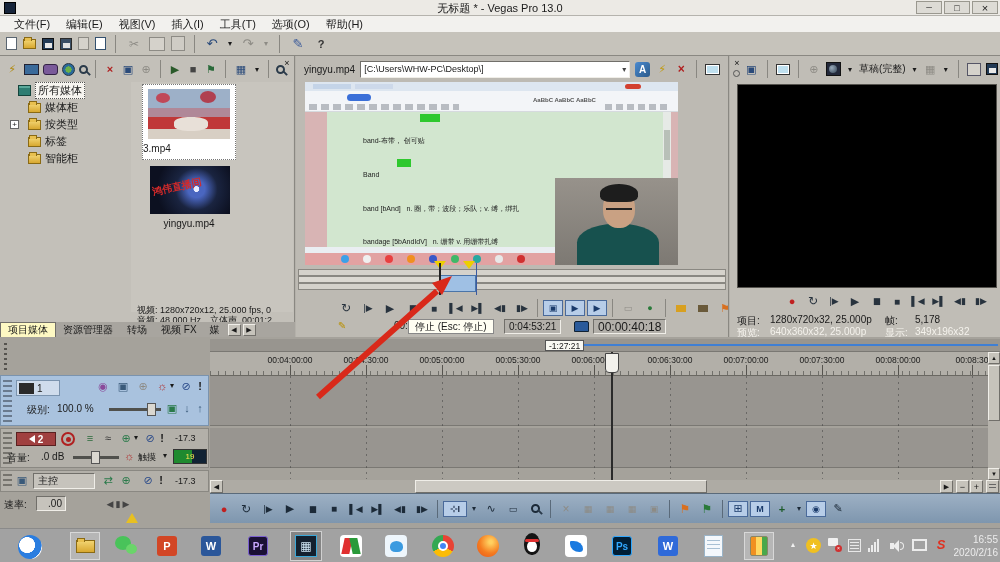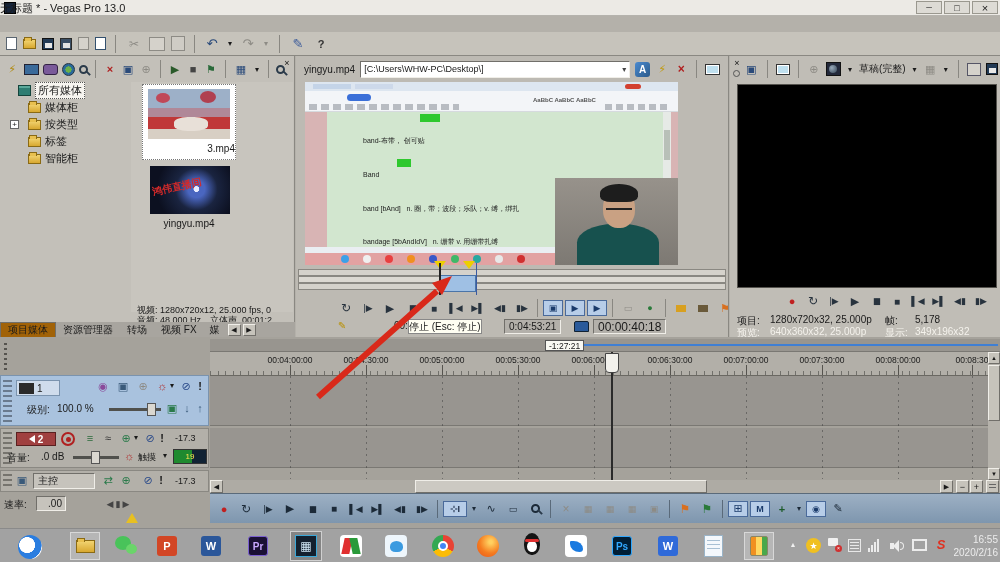--- a/index.html
+++ b/index.html
@@ -34,28 +34,37 @@
   .tbarframe{border:1px solid #d8d8d8;background:rgba(255,255,255,.22)}
   .appsq{width:20px;height:20px;border-radius:3px;display:flex;align-items:center;justify-content:center;color:#fff;font-weight:bold;font-size:11px}
 </style>
 </head>
 <body>
 
 <div id="app">
 
   <div class="abs f" style="left:0;top:0;width:1000px;height:16px;background:#eceae5;border-bottom:1px solid #b5b3ad">
     <div class="abs" style="left:4px;top:2px;width:12px;height:12px;background:#16243a;border:1px solid #000"></div>
-    <div class="abs lbl" style="left:0;right:0;top:1px;text-align:left;font-size:11px">无标题 * - Vegas Pro 13.0</div>
+    <div class="abs lbl" style="left:0;right:0;top:1px;text-align:center;font-size:11px">无标题 * - Vegas Pro 13.0</div>
     <div class="abs f" style="right:2px;top:1px;gap:2px">
       <div class="fc" style="width:26px;height:13px;background:#dddbd5;border:1px solid #9a988f;font-size:8px">─</div>
       <div class="fc" style="width:26px;height:13px;background:#dddbd5;border:1px solid #9a988f;font-size:9px">□</div>
       <div class="fc" style="width:26px;height:13px;background:#dddbd5;border:1px solid #9a988f;font-size:11px">×</div>
     </div>
   </div>
 
+  <div class="abs f" style="left:0;top:16px;width:1000px;height:16px;background:#f2f1ee;padding-left:6px;gap:0">
+    <span style="padding:0 8px">文件(F)</span>
+    <span style="padding:0 8px">编辑(E)</span>
+    <span style="padding:0 8px">视图(V)</span>
+    <span style="padding:0 8px">插入(I)</span>
+    <span style="padding:0 8px">工具(T)</span>
+    <span style="padding:0 8px">选项(O)</span>
+    <span style="padding:0 8px">帮助(H)</span>
+  </div>
 
   <div class="abs f" style="left:0;top:32px;width:1000px;height:24px;background:#c6c3bb;border-bottom:1px solid #8a8882;padding-left:6px;gap:6px">
     <div class="doc"></div>
     <div class="fold"></div>
     <div class="disk"></div>
     <div class="disk" style="opacity:.85"></div>
     <div class="doc gray" style="background:#d5d2cb;border-color:#8d8b85"></div>
     <div class="doc" style="border-color:#33506e"></div>
     <div class="sep"></div>
     <span class="fc gray" style="width:18px;font-size:12px">✂</span>
@@ -120,37 +129,37 @@
     </div>
 
     <div class="abs" style="left:131px;top:26px;width:162px;height:230px;background:#c8c5be">
 
       <div class="abs" style="left:11px;top:2px;width:94px;height:76px;background:#fff;border:1px dotted #777">
         <div class="abs" style="left:5px;top:4px;width:82px;height:50px;background:linear-gradient(180deg,#9db0c8 0 38%,#b08898 38% 55%,#c03838 55% 80%,#d8cfc4 80%);overflow:hidden">
           <div class="abs" style="left:8px;top:4px;width:14px;height:10px;background:#c04858;border-radius:50%"></div>
           <div class="abs" style="left:52px;top:2px;width:16px;height:12px;background:#b04050;border-radius:50%"></div>
           <div class="abs" style="left:26px;top:28px;width:34px;height:14px;background:#e8e0d8;border-radius:40%"></div>
         </div>
-        <div class="abs lbl" style="left:0;right:0;top:58px;text-align:right;font-size:10px">3.mp4</div>
+        <div class="abs lbl" style="left:0;right:0;top:58px;text-align:left;font-size:10px">3.mp4</div>
       </div>
 
       <div class="abs" style="left:11px;top:84px;width:94px;height:76px">
         <div class="abs" style="left:8px;top:0;width:80px;height:48px;background:radial-gradient(circle at 58% 48%,#e8ecff 0 5%,#4a66c0 6% 16%,#1a2440 40%,#0c1020 75%);overflow:hidden">
           <span class="abs" style="left:2px;top:14px;color:#d22a2a;font-size:10px;font-weight:bold;transform:rotate(-12deg);white-space:nowrap">鸿伟直播间</span>
         </div>
         <div class="abs lbl" style="left:0;right:0;top:52px;text-align:center;font-size:10px">yingyu.mp4</div>
       </div>
     </div>
 
 
     <div class="abs lbl" style="left:137px;top:248px;width:156px;overflow:hidden;font-size:9px">视频: 1280x720x12, 25.000 fps, 0</div>
     <div class="abs lbl" style="left:137px;top:258px;width:156px;overflow:hidden;font-size:9px">音频: 48,000 Hz，立体声, 00:01:2</div>
 
     <div class="abs f" style="left:0;top:266px;width:295px;height:15px;background:#a8a59f;font-size:10px">
-      <span class="fc" style="height:15px;padding:5px 7px;background:#a16207;border:1px solid #716f6a;border-bottom:none">项目媒体</span>
+      <span class="fc" style="height:15px;padding:5px 7px;background:#fef9c3;border:1px solid #716f6a;border-bottom:none">项目媒体</span>
       <span class="fc" style="height:15px;padding:0 7px">资源管理器</span>
       <span class="fc" style="height:15px;padding:0 7px">转场</span>
       <span class="fc" style="height:15px;padding:0 7px">视频 FX</span>
       <span class="fc" style="height:15px;padding:0 4px;overflow:hidden;width:22px">媒</span>
       <span class="fc rb" style="width:13px;height:12px;font-size:7px;background:#c6c3bb;margin-left:2px">◀</span>
       <span class="fc rb" style="width:13px;height:12px;font-size:7px;background:#c6c3bb;margin-left:2px">▶</span>
     </div>
   </div>
 
   <div class="abs" style="left:296px;top:56px;width:433px;height:281px;background:#bdbab3;border-right:1px solid #8a8882">
@@ -257,21 +266,21 @@
           <span style="width:10px;height:7px;background:#6a5a3a;display:inline-block"></span>
         </div>
       <div class="tb" style="color:#d87020;font-size:11px">⚑</div>
       <div class="tb" style="color:#2a7a3a;font-size:11px">⚑</div>
       <div class="tb" style="color:#b06a10;font-size:11px">⚑</div>
     </div>
 
     <div class="abs f" style="left:0;top:262px;width:433px;height:17px">
       <span class="abs" style="left:42px;top:2px;color:#b89000;font-size:10px">✎</span>
       <span class="abs lbl" style="left:98px;top:2px;font-size:10px">00:04:</span>
-      <div class="abs f" style="left:112px;top:1px;height:15px;background:#fffef2;border:1px solid #888;padding:0 0">
+      <div class="abs f" style="left:112px;top:1px;height:15px;background:#fffef2;border:1px solid #888;padding:0 6px">
         <span style="font-size:10px">停止 (Esc: 停止)</span>
       </div>
       <div class="abs f sb" style="left:208px;top:1px;height:15px;padding:0 4px;background:#b3b0aa">
         <span style="font-size:10px">0:04:53:21</span>
       </div>
       <div class="abs" style="left:278px;top:3px;width:15px;height:11px;background:#2a5a9a;border:1px solid #123;border-radius:2px 2px 0 0"></div>
       <div class="abs f sb" style="left:297px;top:1px;height:15px;padding:0 4px;background:#b3b0aa">
         <span style="font-size:12px">00:00:40:18</span>
       </div>
     </div>

